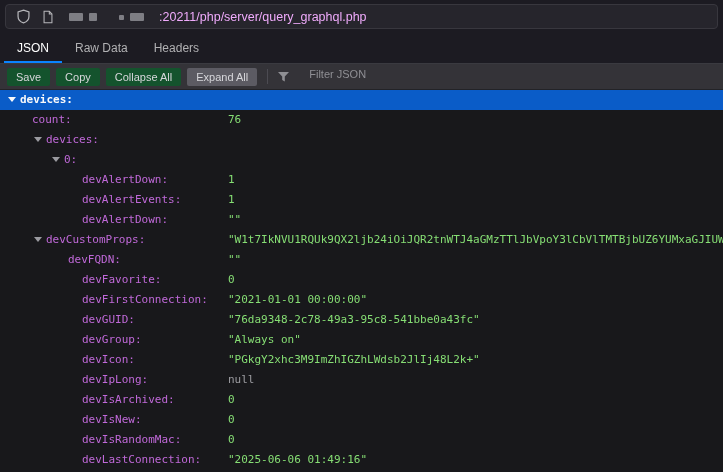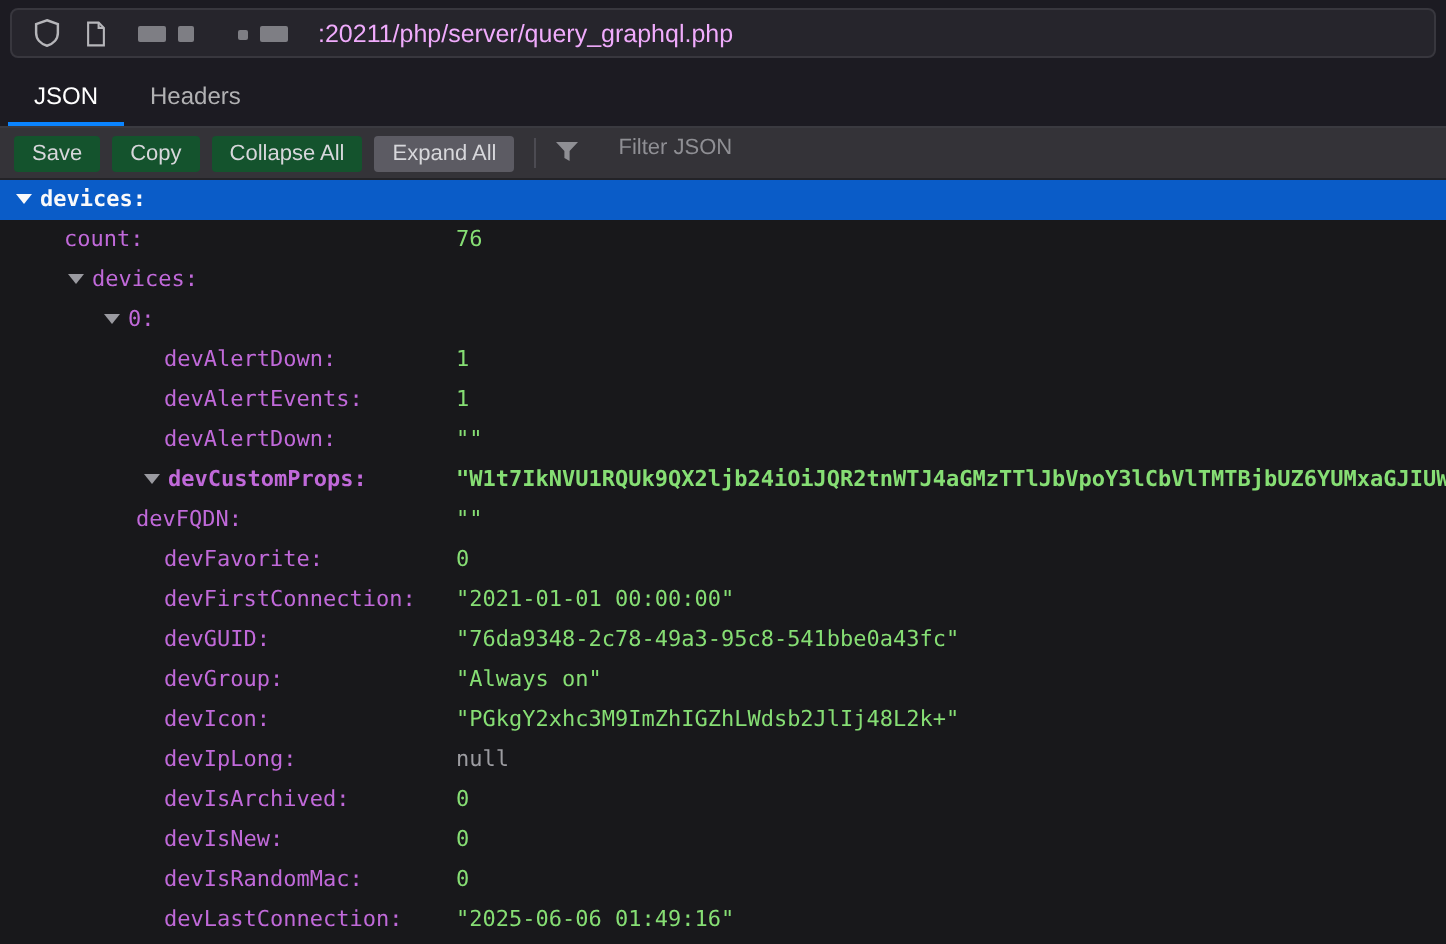--- a/index.html
+++ b/index.html
@@ -72,20 +72,23 @@
     </span>
     <span class="url-text">:20211/php/server/query_graphql.php</span>
   </div>
 </div>
 
 <div class="tabbar">
   <div class="tab active">
       <span>JSON</span>
     </div>
   <div class="tab">
+      <span>Raw Data</span>
+    </div>
+  <div class="tab">
       <span>Headers</span>
     </div>
 </div>
 
 <div class="toolbar">
   <button class="tbtn">Save</button>
   <button class="tbtn">Copy</button>
   <button class="tbtn">Collapse All</button>
   <button class="tbtn light">Expand All</button>
   <span class="sep"></span>
@@ -127,21 +130,21 @@
   <div class="row" style="padding-left: 70px;">
     <span class="twisty" style="visibility: hidden;"></span><span class="key">devAlertEvents:</span>
     <span class="val v-number">1</span>
   </div>
 
   <div class="row" style="padding-left: 70px;">
     <span class="twisty" style="visibility: hidden;"></span><span class="key">devAlertDown:</span>
     <span class="val v-string">""</span>
   </div>
 
-  <div class="row" style="padding-left: 72px; font-weight: bold;">
+  <div class="row" style="padding-left: 34px;">
     <span class="twisty"></span><span class="key">devCustomProps:</span>
     <span class="val v-string">"W1t7IkNVU1RQUk9QX2ljb24iOiJQR2tnWTJ4aGMzTTlJbVpoY3lCbVlTMTBjbUZ6YUMxaGJIUWlQand2</span>
   </div>
 
   <div class="row" style="padding-left: 56px;">
     <span class="twisty" style="visibility: hidden;"></span><span class="key">devFQDN:</span>
     <span class="val v-string">""</span>
   </div>
 
   <div class="row" style="padding-left: 70px;">

